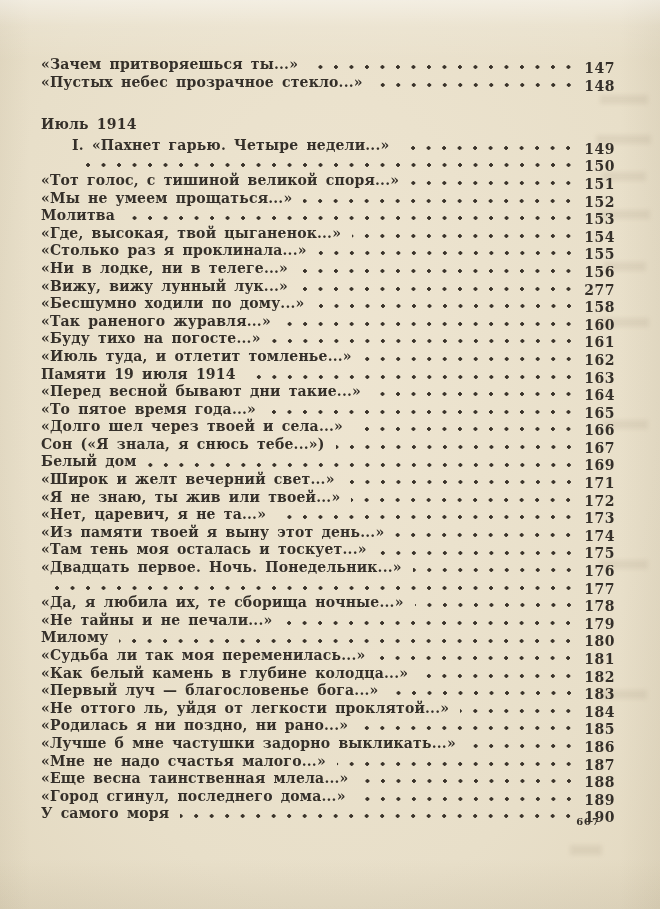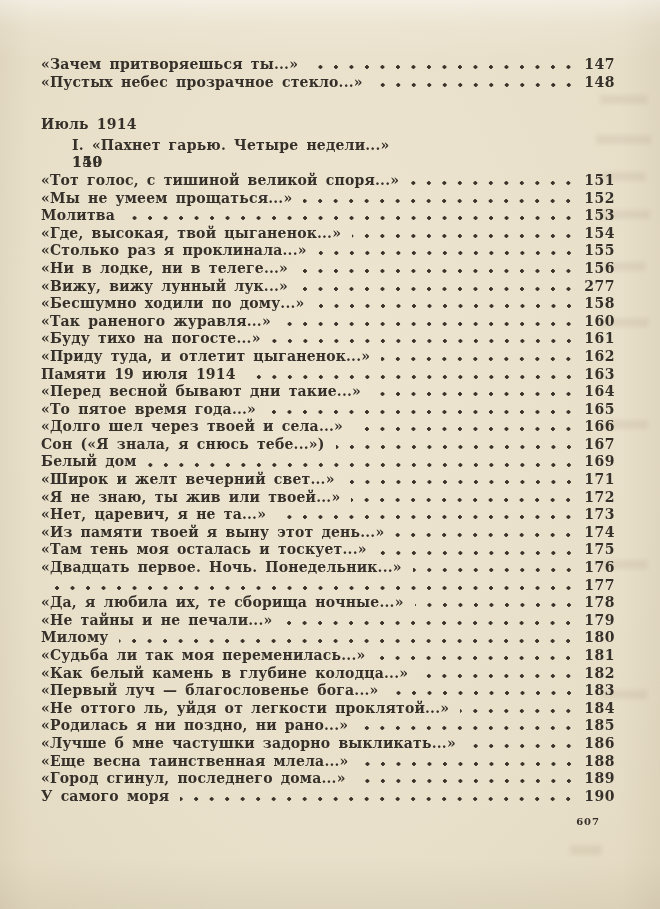--- a/index.html
+++ b/index.html
@@ -25,30 +25,30 @@
   .toc {
     position: absolute;
     left: 41px; right: 45px; top: 56px;
     margin: 0; padding: 0;
     list-style: none;
     font-size: 14px;
     font-weight: bold;
   }
   .toc-row {
     display: flex;
-    align-items: flex-start;
+    align-items: center;
     height: 17.6px;
     line-height: 17.6px;
     white-space: nowrap;
   }
   .toc-row .title {
     word-spacing: 3px;
     letter-spacing: 0.2px;
   }
-  .toc-row.sub { padding-left: 31px; flex-direction: column; }
+  .toc-row.sub { padding-left: 31px; }
   .toc-row.section {
     margin-top: 25px;
     margin-bottom: 3px;
     letter-spacing: 3.5px;
     word-spacing: 7px;
   }
   .dots {
     flex: 1 1 auto;
     align-self: stretch;
     margin-left: 11px;
@@ -56,20 +56,21 @@
     background-image: radial-gradient(circle, #3b342b 1.55px, rgba(59,52,43,0) 2px);
     background-size: 15.5px 8px;
     background-repeat: repeat-x;
     background-position: right 1px bottom 2.5px;
   }
   .pg {
     flex: 0 0 auto;
     min-width: 30px;
     text-align: right;
     letter-spacing: 0.5px;
+    margin-top: 8px;
   }
   .folio {
     position: absolute;
     right: 60px;
     top: 816px;
     font-size: 10px;
     font-weight: bold;
     letter-spacing: 1px;
   }
   
@@ -164,21 +165,21 @@
         <span class="title">«Так раненого журавля...»</span>
         <span class="dots"></span>
         <span class="pg">160</span>
       </div>
       <div class="toc-row entry">
         <span class="title">«Буду тихо на погосте...»</span>
         <span class="dots"></span>
         <span class="pg">161</span>
       </div>
       <div class="toc-row entry">
-        <span class="title">«Приду туда, и отлетит цыганенок...»</span>
+        <span class="title">«Июль туда, и отлетит томленье...»</span>
         <span class="dots"></span>
         <span class="pg">162</span>
       </div>
       <div class="toc-row entry">
         <span class="title">Памяти 19 июля 1914</span>
         <span class="dots"></span>
         <span class="pg">163</span>
       </div>
       <div class="toc-row entry">
         <span class="title">«Перед весной бывают дни такие...»</span>
@@ -276,20 +277,25 @@
       </div>
       <div class="toc-row entry">
         <span class="title">«Родилась я ни поздно, ни рано...»</span>
         <span class="dots"></span>
         <span class="pg">185</span>
       </div>
       <div class="toc-row entry">
         <span class="title">«Лучше б мне частушки задорно выкликать...»</span>
         <span class="dots"></span>
         <span class="pg">186</span>
+      </div>
+      <div class="toc-row entry">
+        <span class="title">«Мне не надо счастья малого...»</span>
+        <span class="dots"></span>
+        <span class="pg">187</span>
       </div>
       <div class="toc-row entry">
         <span class="title">«Еще весна таинственная млела...»</span>
         <span class="dots"></span>
         <span class="pg">188</span>
       </div>
       <div class="toc-row entry">
         <span class="title">«Город сгинул, последнего дома...»</span>
         <span class="dots"></span>
         <span class="pg">189</span>

